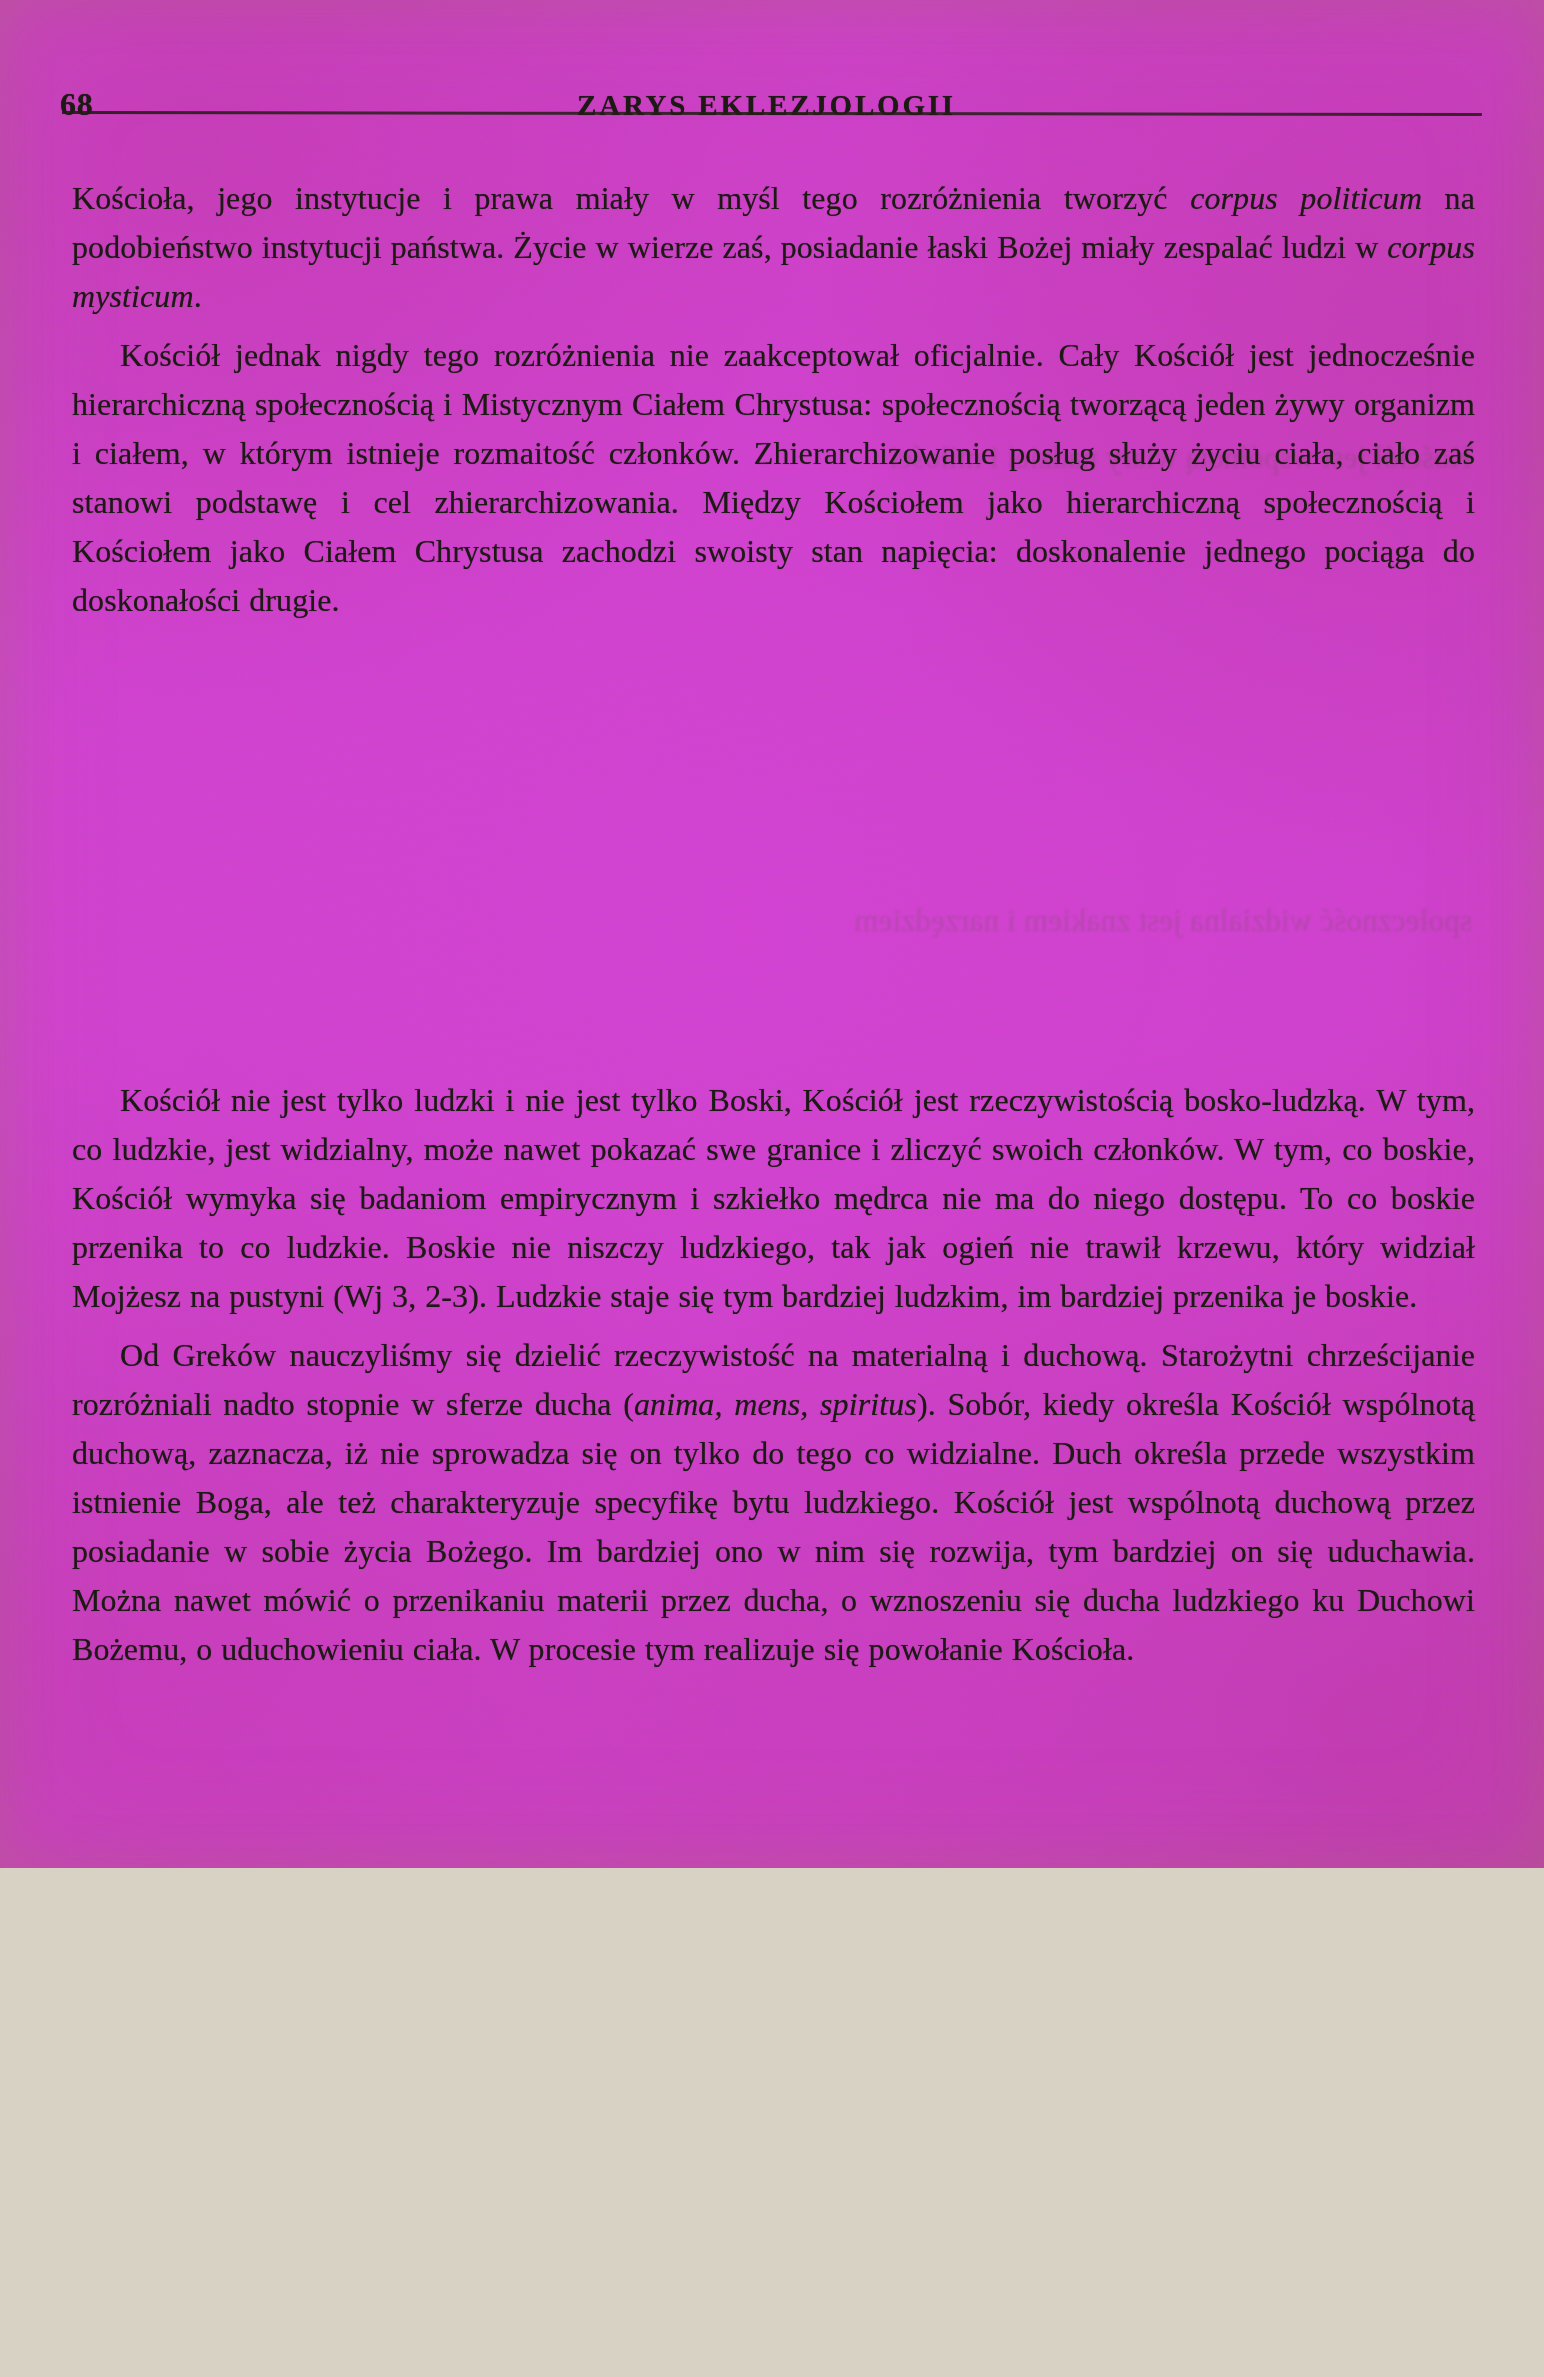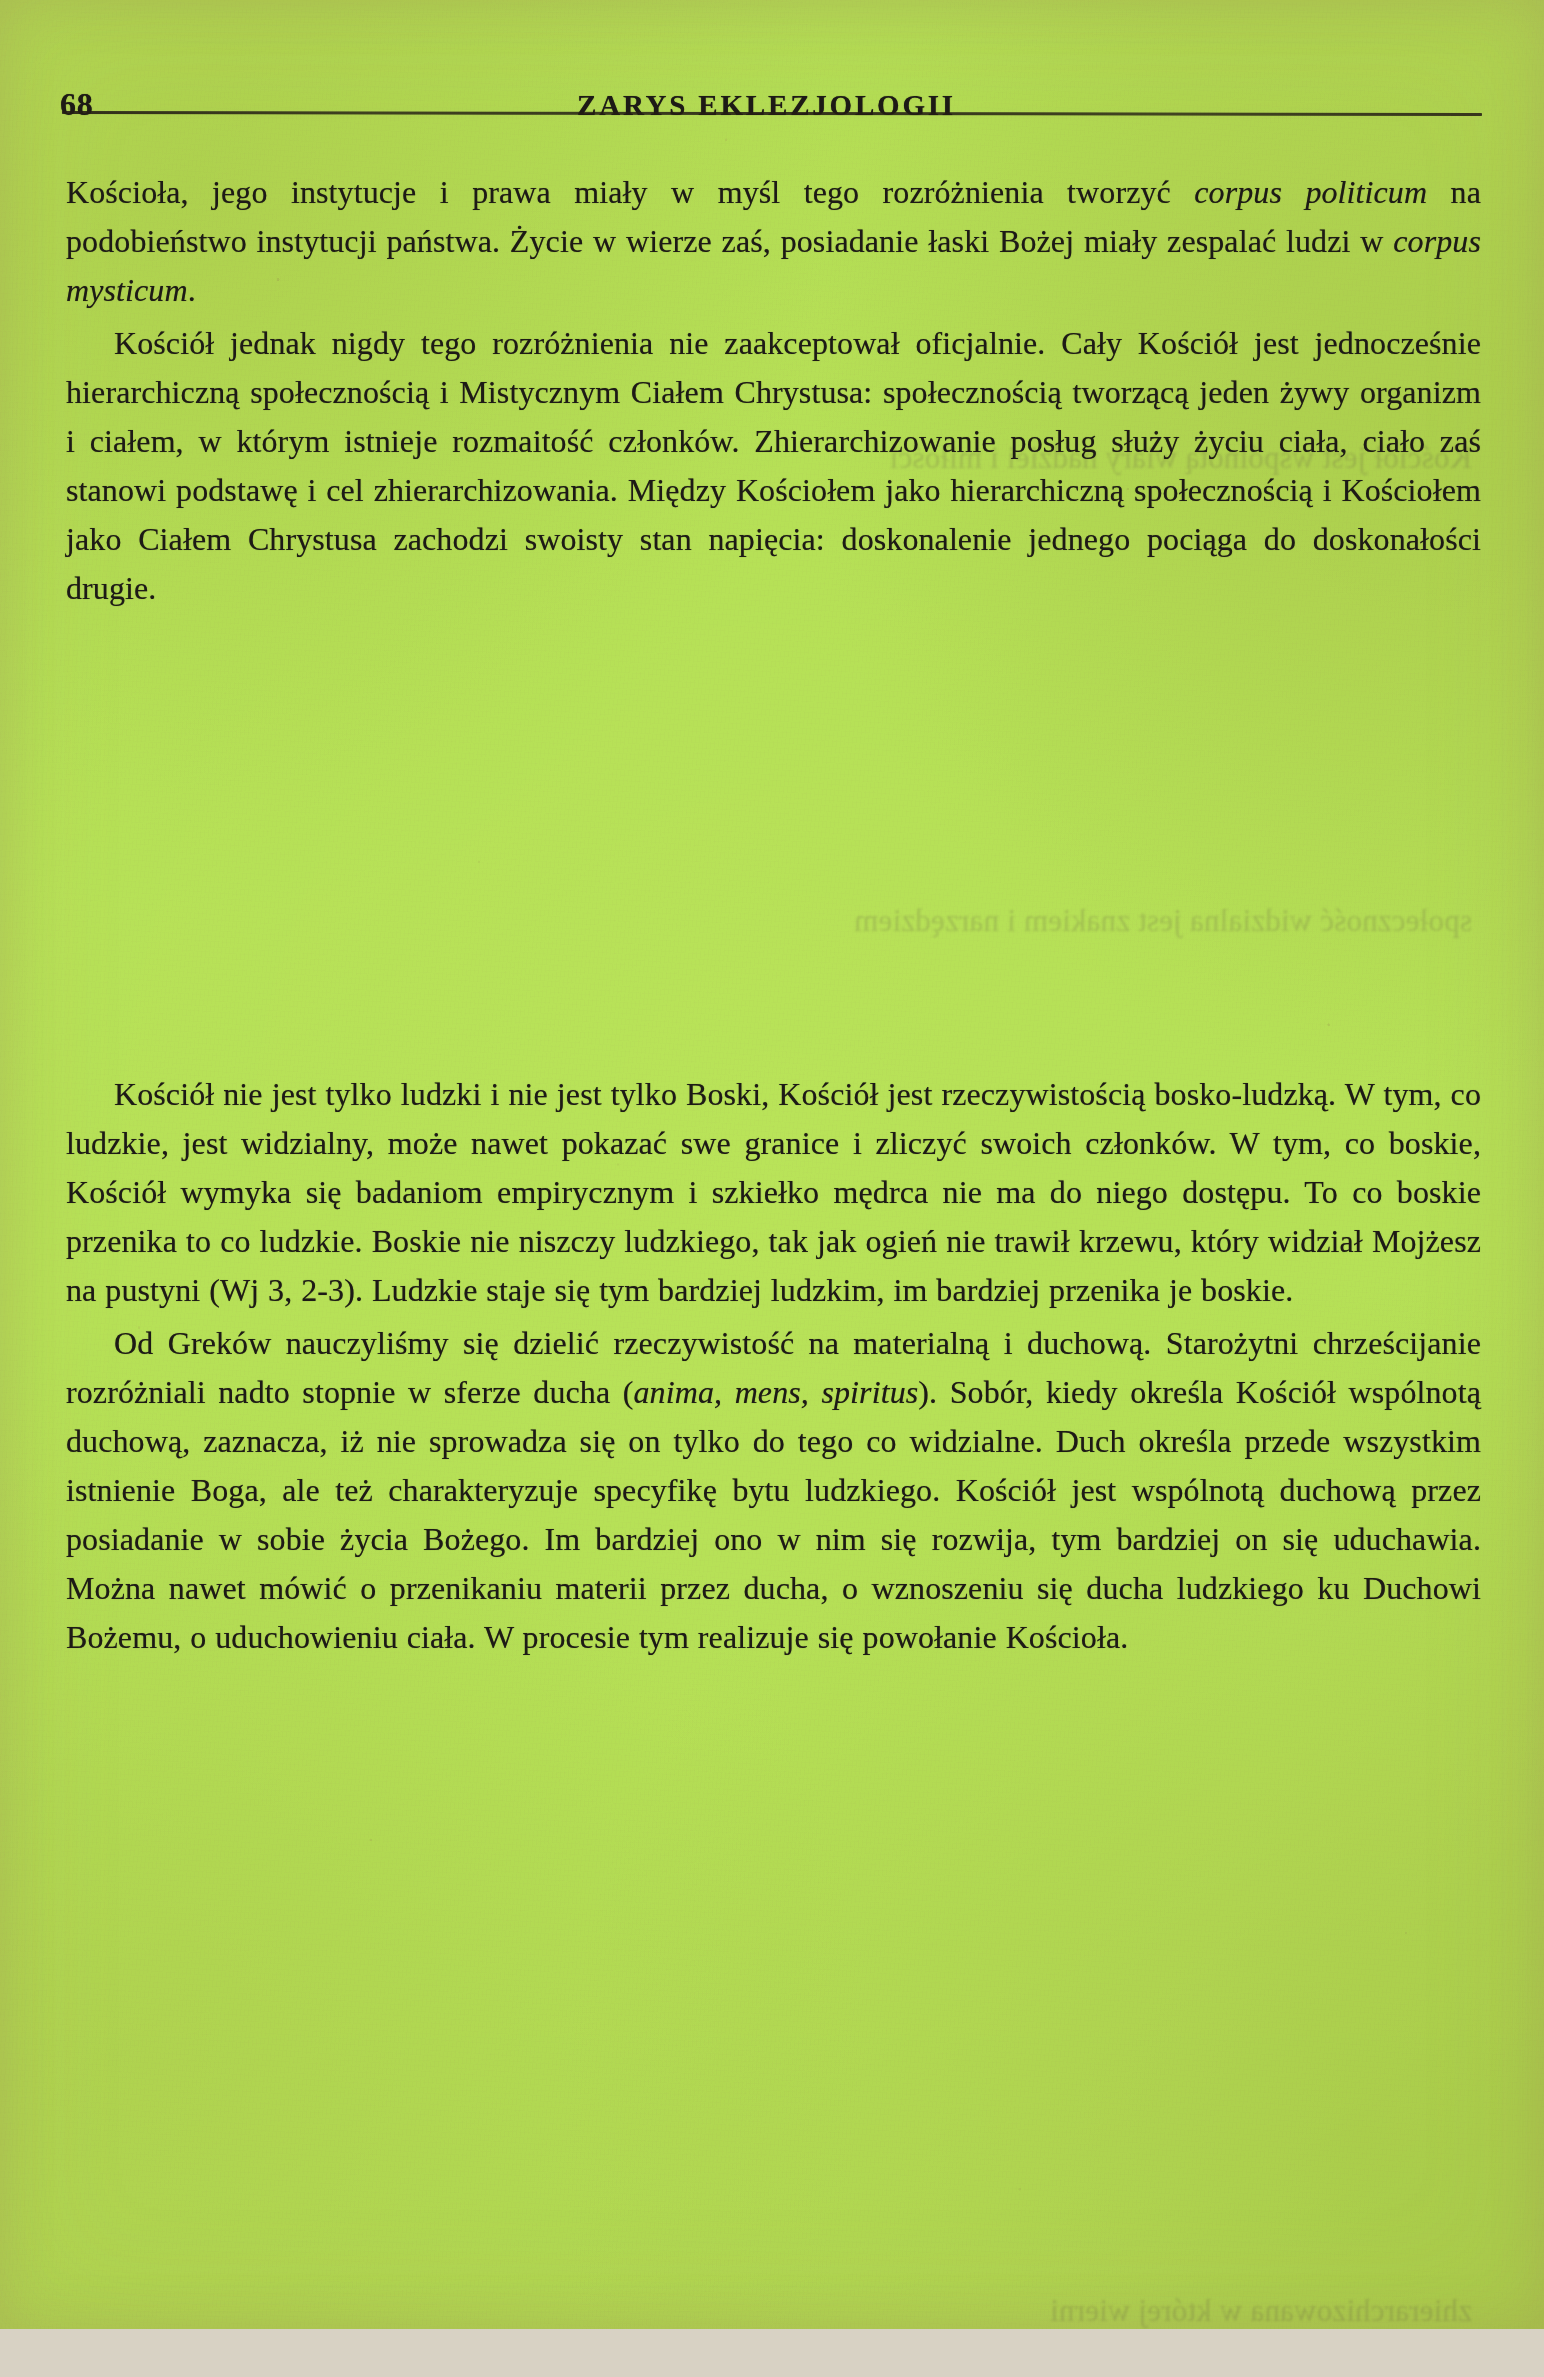--- a/index.html
+++ b/index.html
@@ -5,23 +5,23 @@
 <style>
   html, body {
     margin: 0;
     padding: 0;
     background: #d8d2c4;
   }
 
   .page {
     position: relative;
     width: 1545px;
-    height: 2329px;
+    height: 1868px;
     margin: 0 auto;
-    background: #bef264;
+    background: #d946ef;
     overflow: hidden;
     font-family: "Liberation Serif", "DejaVu Serif", serif;
     color: #1d1a16;
   }
 
   
   .paper-tint {
     position: absolute;
     inset: 0;
     pointer-events: none;
@@ -128,21 +128,21 @@
   }
 
   
   .body-block {
     position: absolute;
     left: 62px;
     top: 164px;
     width: 1423px;
   }
   p.para {
-    margin: 4px;
+    margin: 10px;
     font-size: 32px;
     line-height: 49px;
     text-align: justify;
     text-align-last: left;
     letter-spacing: 0.1px;
     word-spacing: 0.8px;
     text-shadow: 0 0 0.8px rgba(25,20,15,.55);
   }
   p.indent { text-indent: 48px; }
   em.lat {

